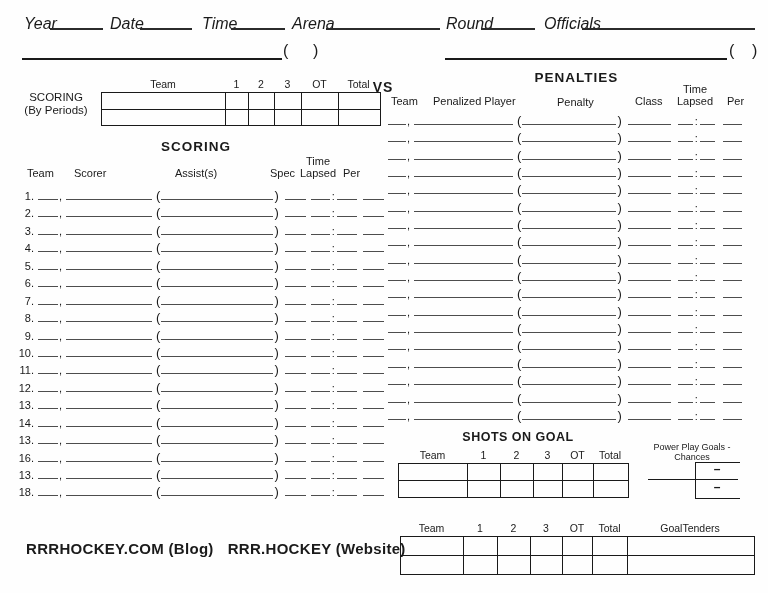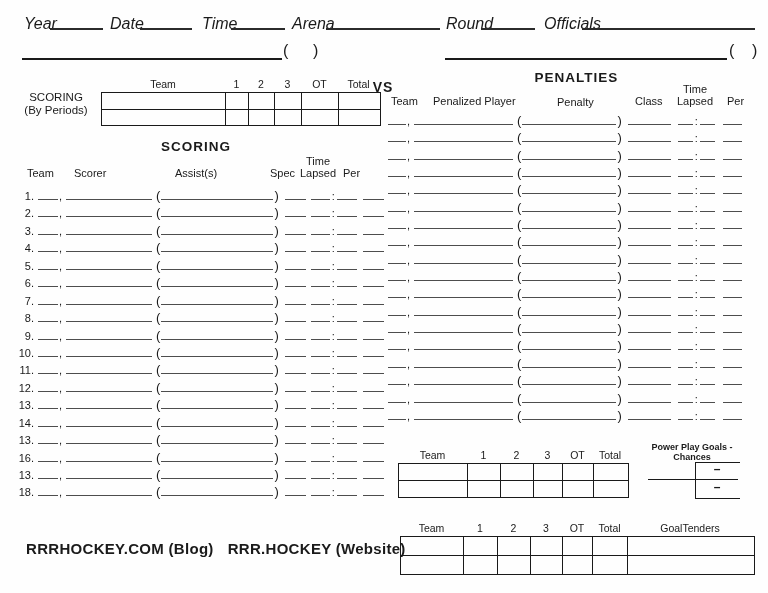--- a/index.html
+++ b/index.html
@@ -63,21 +63,21 @@
   .shots-table .c:nth-child(6n){border-right:none}
   .shots-table .c:nth-child(n+7){border-bottom:none}
   .sv-cols{grid-template-columns:63px 34px 33px 32px 30px 35px 126px;}
   .saves-headers{left:400px;top:522px;width:353px;}
   .saves-table{left:400px;top:536px;}
   .saves-table .c{height:18px;}
   .saves-table .c:nth-child(7n){border-right:none}
   .saves-table .c:nth-child(n+8){border-bottom:none}
   
   .pp-label{position:absolute;left:640px;top:442px;width:104px;text-align:center;
-      font-size:9px;font-weight:bold;}
+      font-size:9px;font-weight:normal;}
   .pp-mid{position:absolute;left:648px;top:479px;width:90px;border-top:1.5px solid #1a1a1a;}
   .pp-box{position:absolute;left:695px;top:462px;width:44px;height:35px;
       border-left:1.5px solid #1a1a1a;border-top:1.5px solid #1a1a1a;border-bottom:1.5px solid #1a1a1a;}
   .pp-dash{position:absolute;left:706px;width:22px;text-align:center;font-size:12px;font-weight:bold;}
   .ppd1{top:462px}.ppd2{top:480px}
   
   .footer{position:absolute;left:26px;top:540px;font-size:15px;font-weight:bold;
       letter-spacing:.3px;display:flex;gap:14px;}
 </style>
 </head>
@@ -678,20 +678,21 @@
         <span class="par">)</span>
         <span class="b bp-class"></span>
         <span class="b bp-min"></span>
         <span class="colon">:</span>
         <span class="b bp-sec"></span>
         <span class="b bp-per"></span>
       </div>
 
   </div>
 
+  <div class="small-title" style="left:398px;top:430px;width:240px">SHOTS ON GOAL</div>
   <div class="abs hgrid sg-cols shots-headers">
     <span>Team</span>
     <span>1</span>
     <span>2</span>
     <span>3</span>
     <span>OT</span>
     <span>Total</span>
   </div>
   <div class="abs btable sg-cols shots-table">
     <div class="c"></div>

